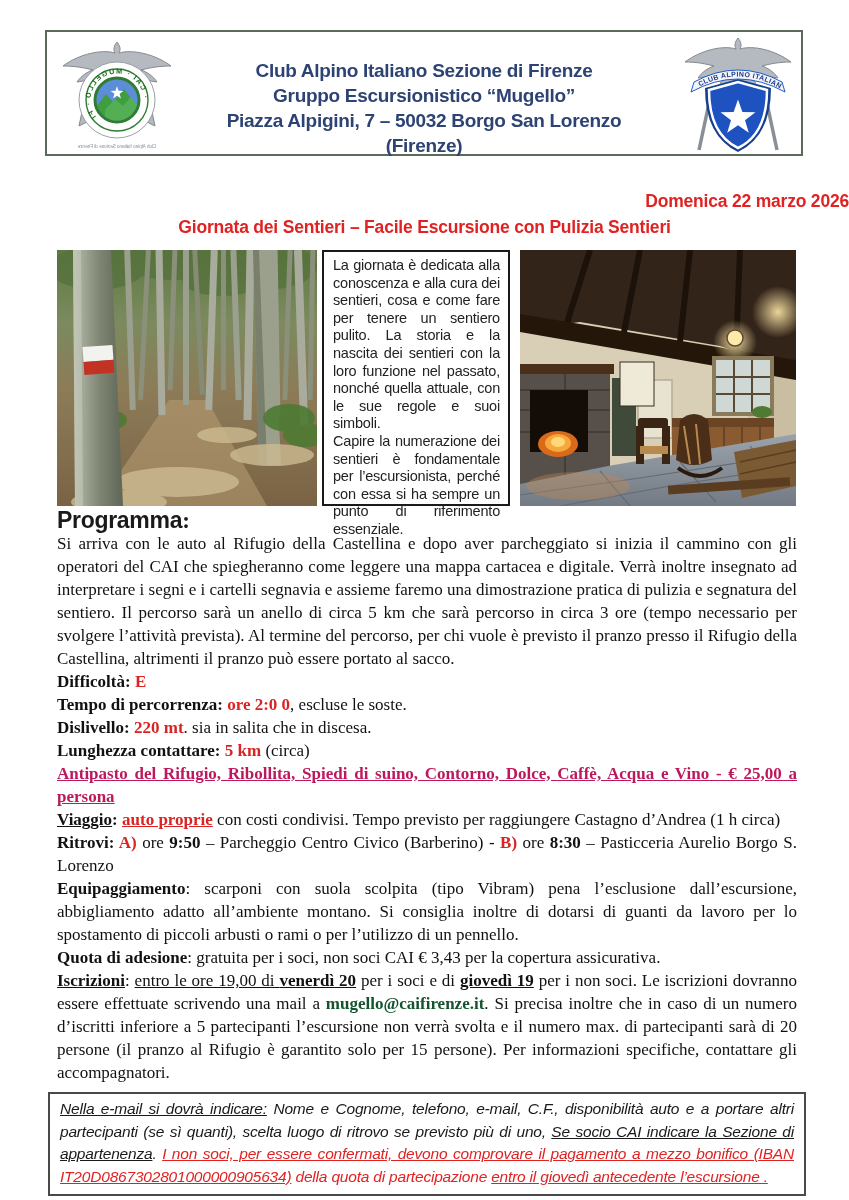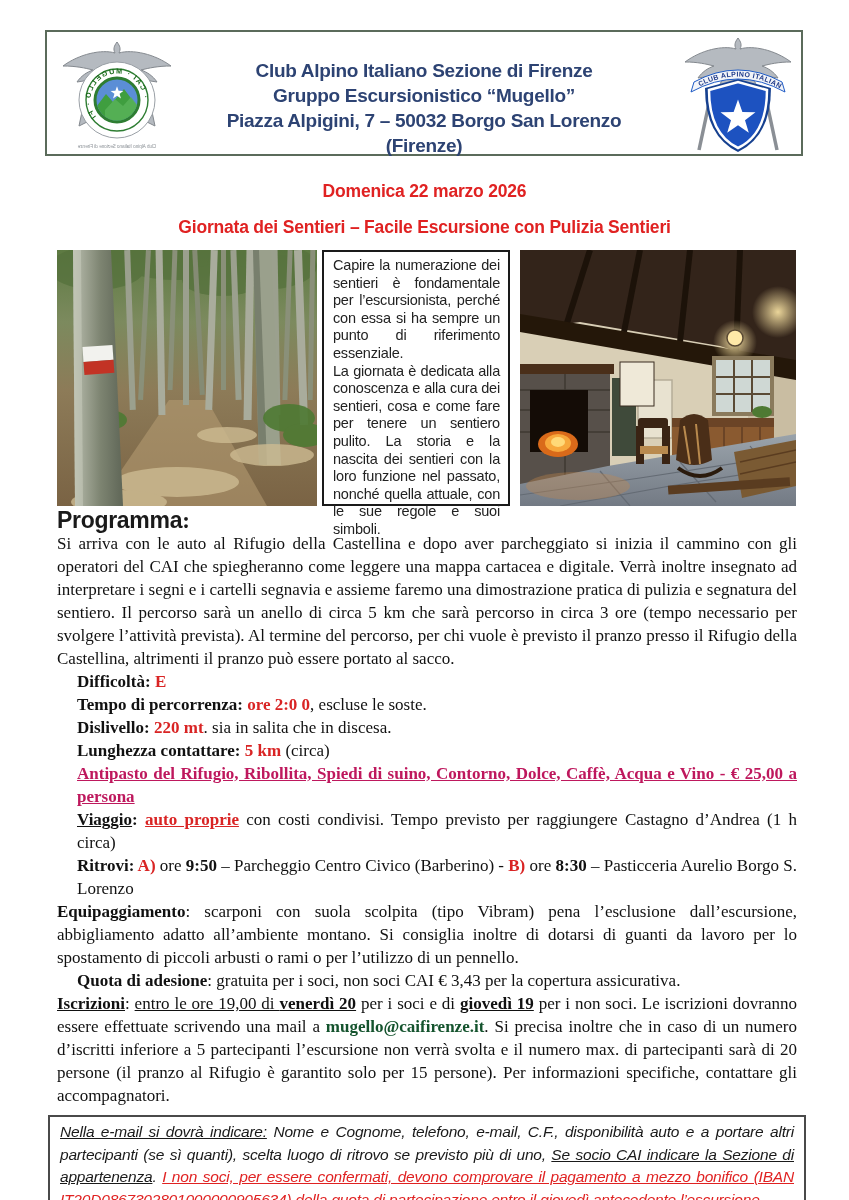--- a/index.html
+++ b/index.html
@@ -20,21 +20,21 @@
     position:absolute; left:150px; right:150px; top:26px; text-align:center;
     font-family:"Liberation Sans", sans-serif; letter-spacing:-0.3px;
     color:#2d4373; font-weight:700; font-size:19px; line-height:25px;
   }
   
   .h-date, .h-event {
     position:absolute; left:0; width:100%; text-align:center;
     font-family:"Liberation Sans", sans-serif; letter-spacing:-0.2px;
     color:#e02222; font-weight:700; font-size:17.5px;
   }
-  .h-date { top:181px; }
+  .h-date { top:191px;text-align:right; }
   .h-event { top:217px; }
   
   .photo-left  { position:absolute; left:57px;  top:250px; width:260px; height:256px; }
   .photo-right { position:absolute; left:520px; top:250px; width:276px; height:256px; }
   .photo-left svg, .photo-right svg, .logo-left svg, .logo-right svg { display:block; width:100%; height:100%; }
   .intro-box {
     position:absolute; left:322px; top:250px; width:188px; height:256px;
     border:2px solid #1a1a1a; padding:5px 8px 4px 9px;
     font-family:"Liberation Sans", sans-serif; letter-spacing:-0.2px;
     font-size:14.5px; line-height:17.6px; color:#222; text-align:justify;
@@ -42,21 +42,21 @@
   .intro-box p + p { margin-top:0; }
   
   .content { position:absolute; left:57px; top:509px; width:740px;
     font-size:17px; line-height:23px; text-align:justify; }
   .prog-head { font-family:"Liberation Sans", sans-serif; letter-spacing:-0.3px;
     font-weight:700; font-size:23px; color:#1a1a1a; text-align:left; }
   .b  { font-weight:700; }
   .red { color:#d92424; }
   .navy { color:#be185d; }
   .u { text-decoration:underline; }
-  .line { min-height:23px;margin-left:20px; }
+  .line { min-height:23px; }
   .email { font-weight:700; color:#14532d; }
   
   .mail-box {
     margin:8px -9px 0 -9px; border:2px solid #4a4a4a; padding:4px 10px 6px 10px;
     font-family:"Liberation Sans", sans-serif; letter-spacing:-0.2px;
     font-style:italic; font-size:15.5px; line-height:22.5px; color:#1a1a1a;
     text-align:justify;
   }
   .mail-box .red { color:#e02222; }
 </style>
@@ -179,22 +179,22 @@
       <path d="M16,0 L54,0 L66,256 L18,256 Z" fill="url(#trunkBig)"></path>
       <path d="M16,0 L24,0 L26,256 L18,256 Z" fill="#c6c9ba" opacity="0.6"></path>
       <g transform="rotate(-4 40 104)">
         <rect x="26" y="96" width="30" height="15" fill="#f2f2ee"></rect>
         <rect x="26" y="111" width="30" height="13" fill="#c23325"></rect>
       </g>
     </svg>
   </div>
 
   <div class="intro-box">
+    <p>La giornata è dedicata alla conoscenza e alla cura dei sentieri, cosa e come fare per tenere un sentiero pulito. La storia e la nascita dei sentieri con la loro funzione nel passato, nonché quella attuale, con le sue regole e suoi simboli.</p>
     <p>Capire la numerazione dei sentieri è fondamentale per l’escursionista, perché con essa si ha sempre un punto di riferimento essenziale.</p>
-    <p>La giornata è dedicata alla conoscenza e alla cura dei sentieri, cosa e come fare per tenere un sentiero pulito. La storia e la nascita dei sentieri con la loro funzione nel passato, nonché quella attuale, con le sue regole e suoi simboli.</p>
   </div>
 
   <div class="photo-right">
     <svg viewBox="0 0 276 256" preserveAspectRatio="none">
       <defs>
         <linearGradient id="floorGrad" x1="0" y1="0" x2="0" y2="1">
           <stop offset="0" stop-color="#9aa3ab"></stop>
             <stop offset="1" stop-color="#737a84"></stop>
         </linearGradient>
         <radialGradient id="lampGlow" cx="0.5" cy="0.5" r="0.5">

